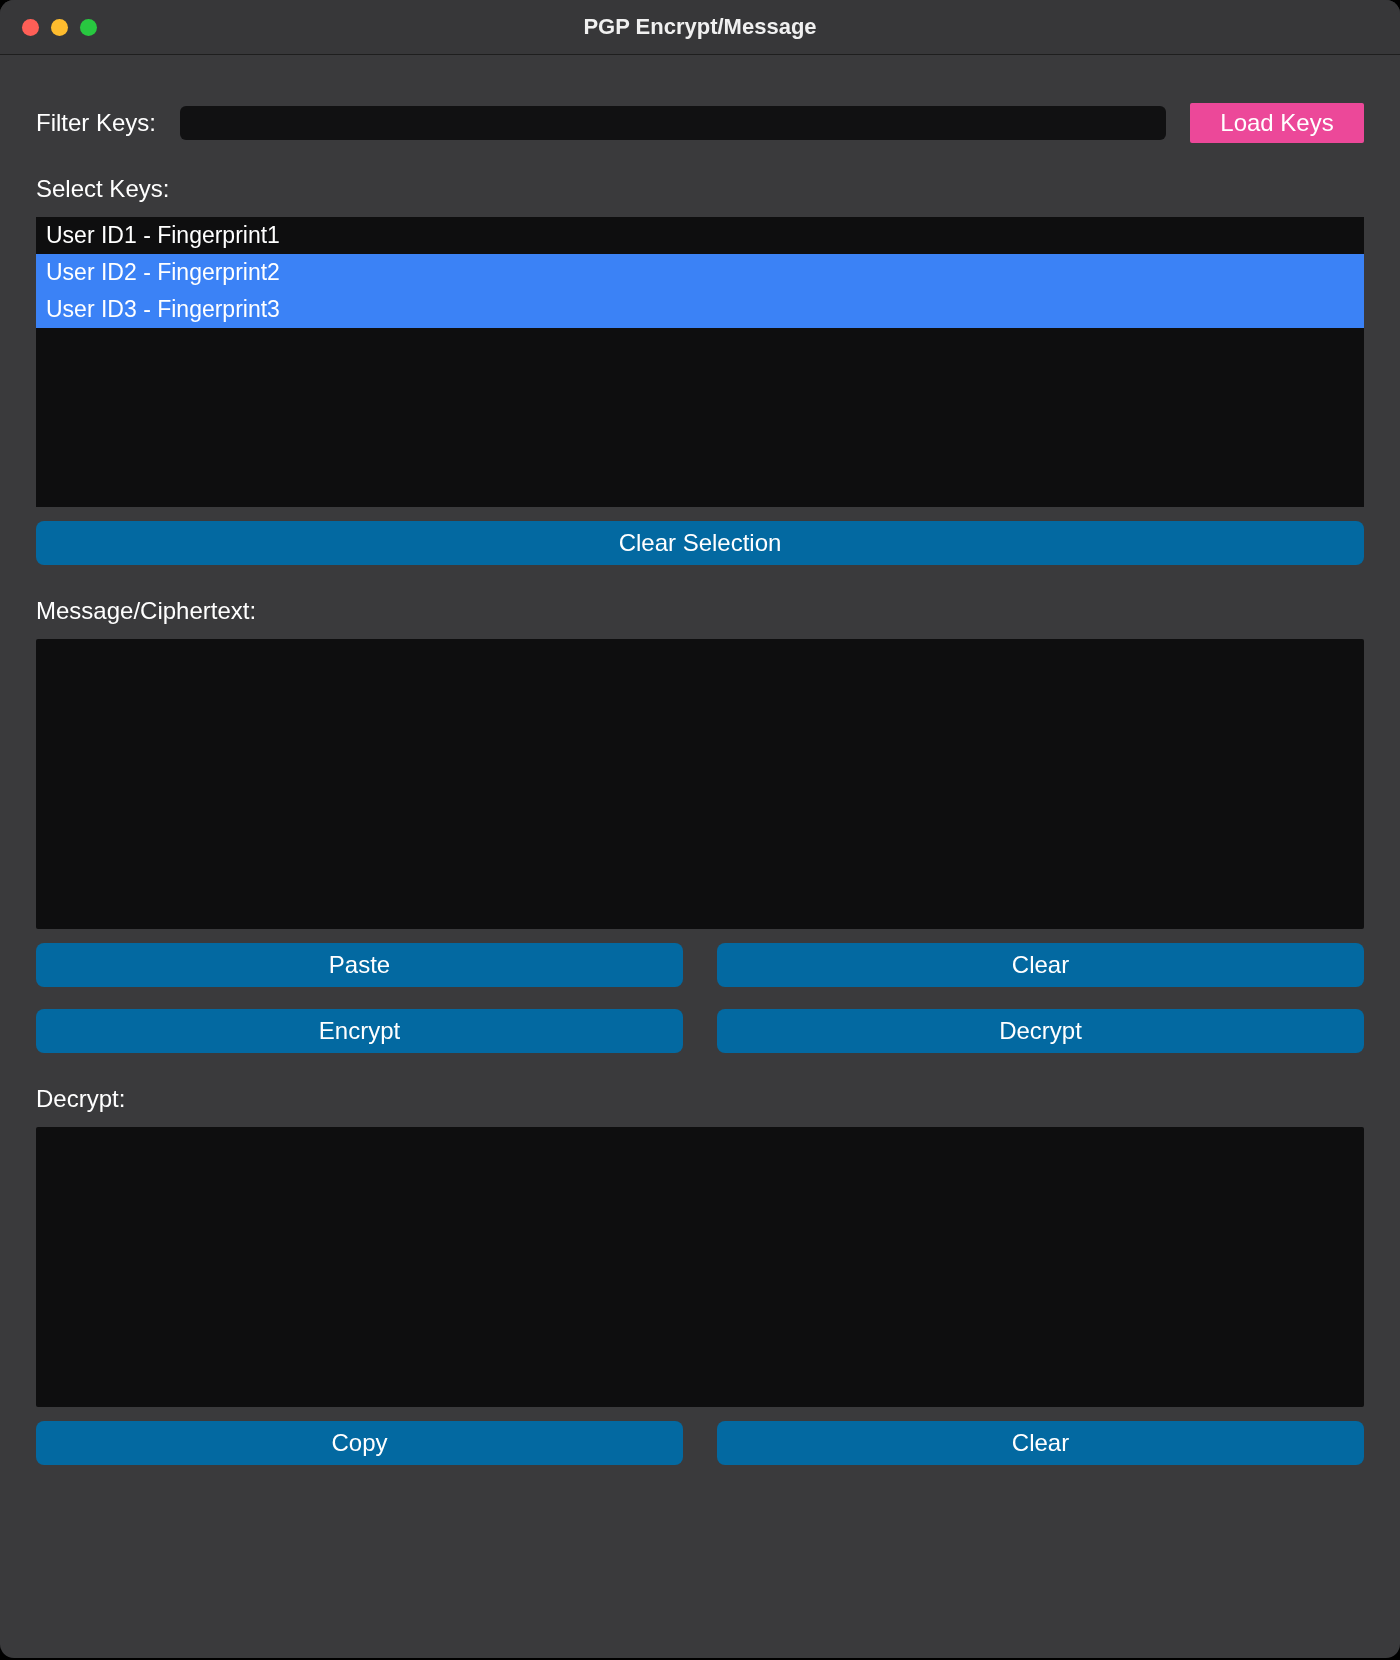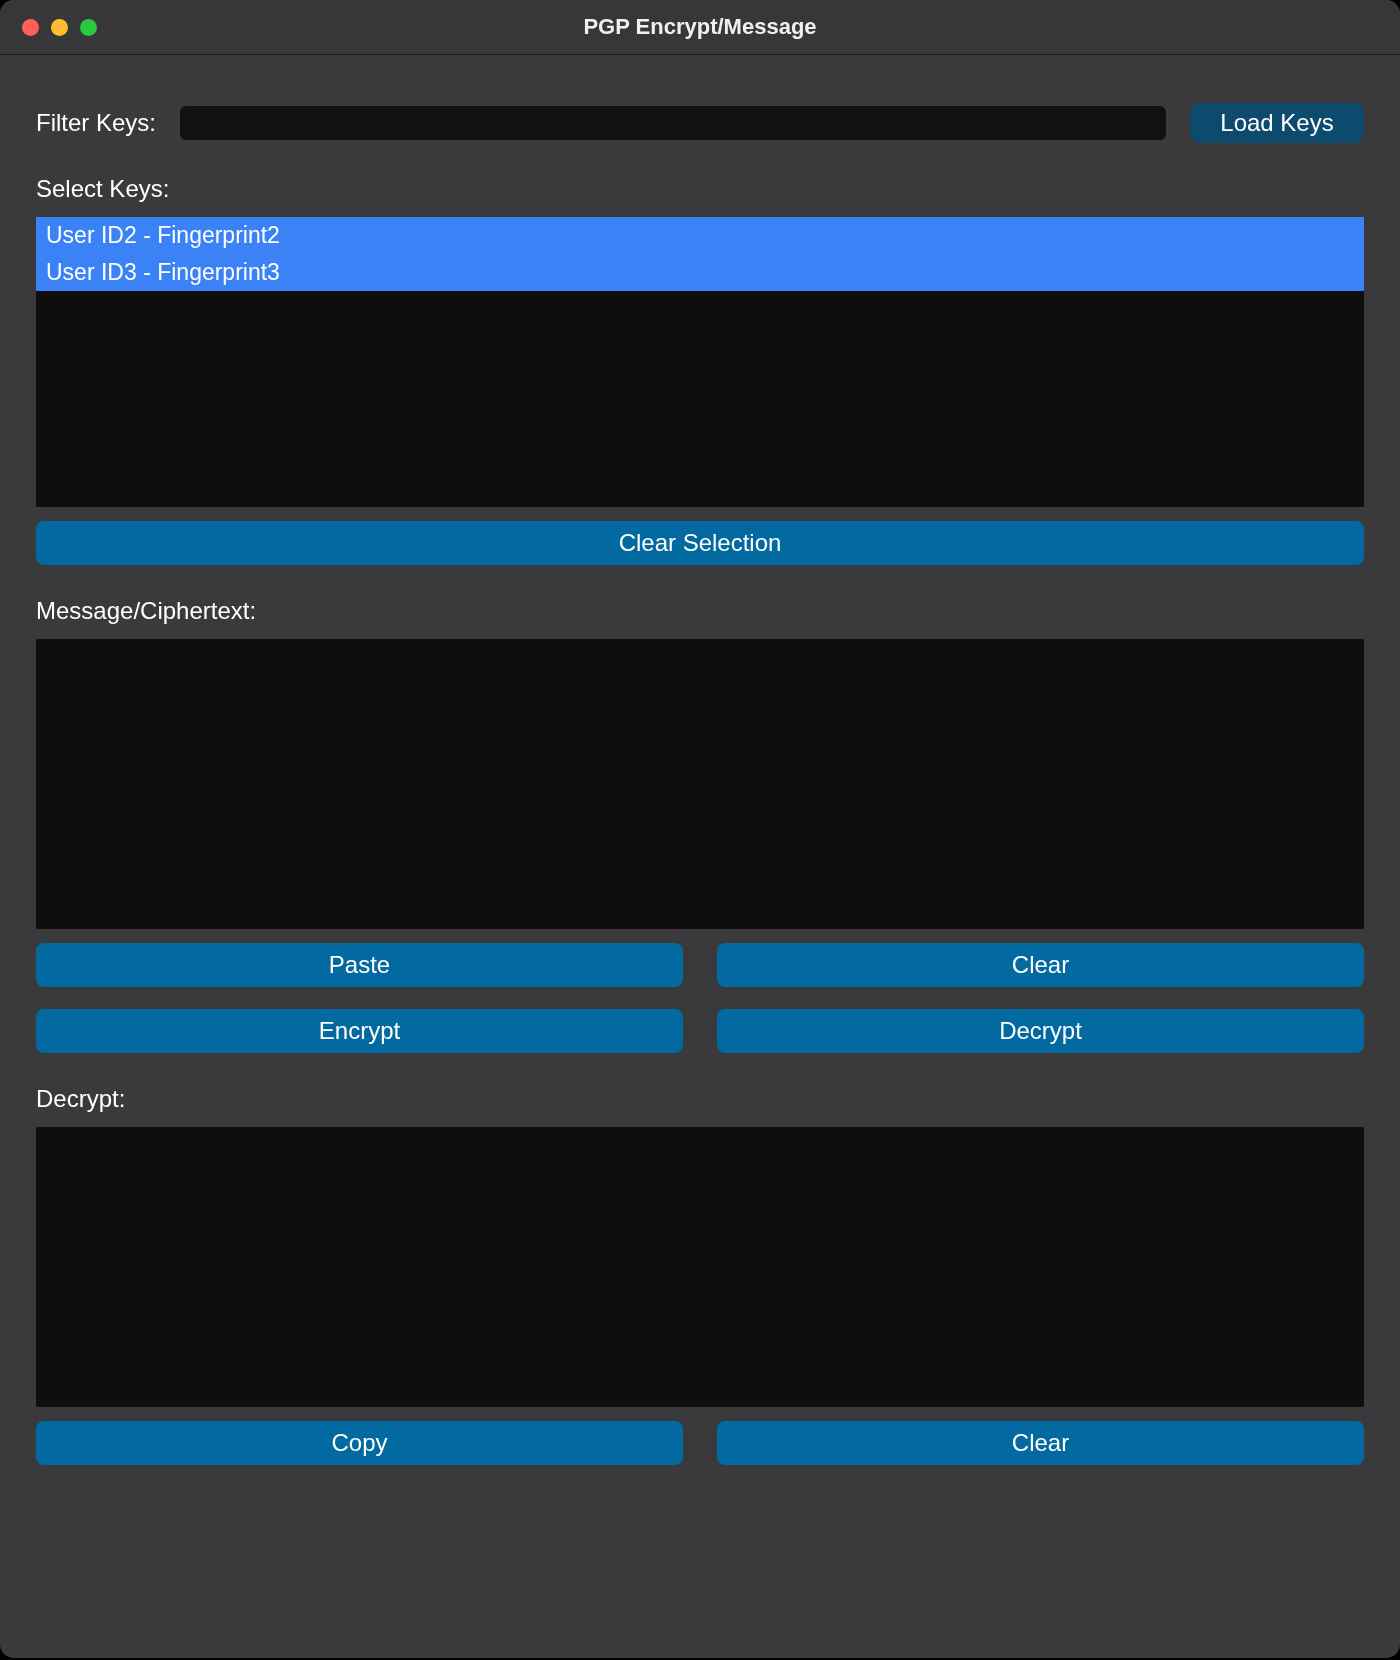--- a/index.html
+++ b/index.html
@@ -78,22 +78,22 @@
     height: 42px;
     cursor: pointer;
     display: flex;
     align-items: center;
     justify-content: center;
   }
   .btn.load {
     width: 174px;
     height: 40px;
     font-size: 24px;
-    background: #0c4a6e;
-    border-radius: 10px;
+    background: #ec4899;
+    border-radius: 2px;
   }
   .section {
     display: flex;
     flex-direction: column;
     gap: 14px;
   }
   .listbox {
     background: #0e0e0f;
     border: none;
     height: 290px;
@@ -151,20 +151,21 @@
 
     <div class="filter-row">
       <span class="label">Filter Keys:</span>
       <input class="filter-input" type="text" value="" style="">
       <button class="btn load">Load Keys</button>
     </div>
 
     <div class="section">
       <span class="label">Select Keys:</span>
       <div class="listbox" id="key-list">
+          <div class="list-item">User ID1 - Fingerprint1</div>
           <div class="list-item selected">User ID2 - Fingerprint2</div>
           <div class="list-item selected">User ID3 - Fingerprint3</div>
         </div>
       <button class="btn wide-btn">Clear Selection</button>
     </div>
 
     <div class="section">
       <span class="label">Message/Ciphertext:</span>
       <textarea class="textarea message-area" value="" style=""></textarea>
       <div class="btn-stack">

